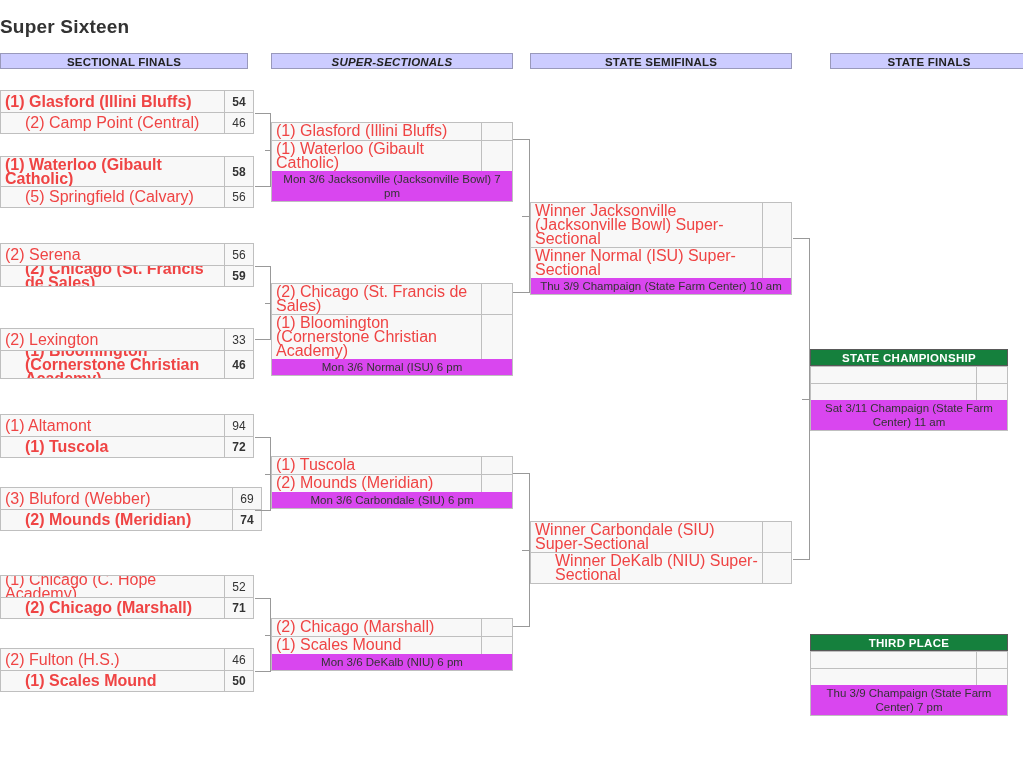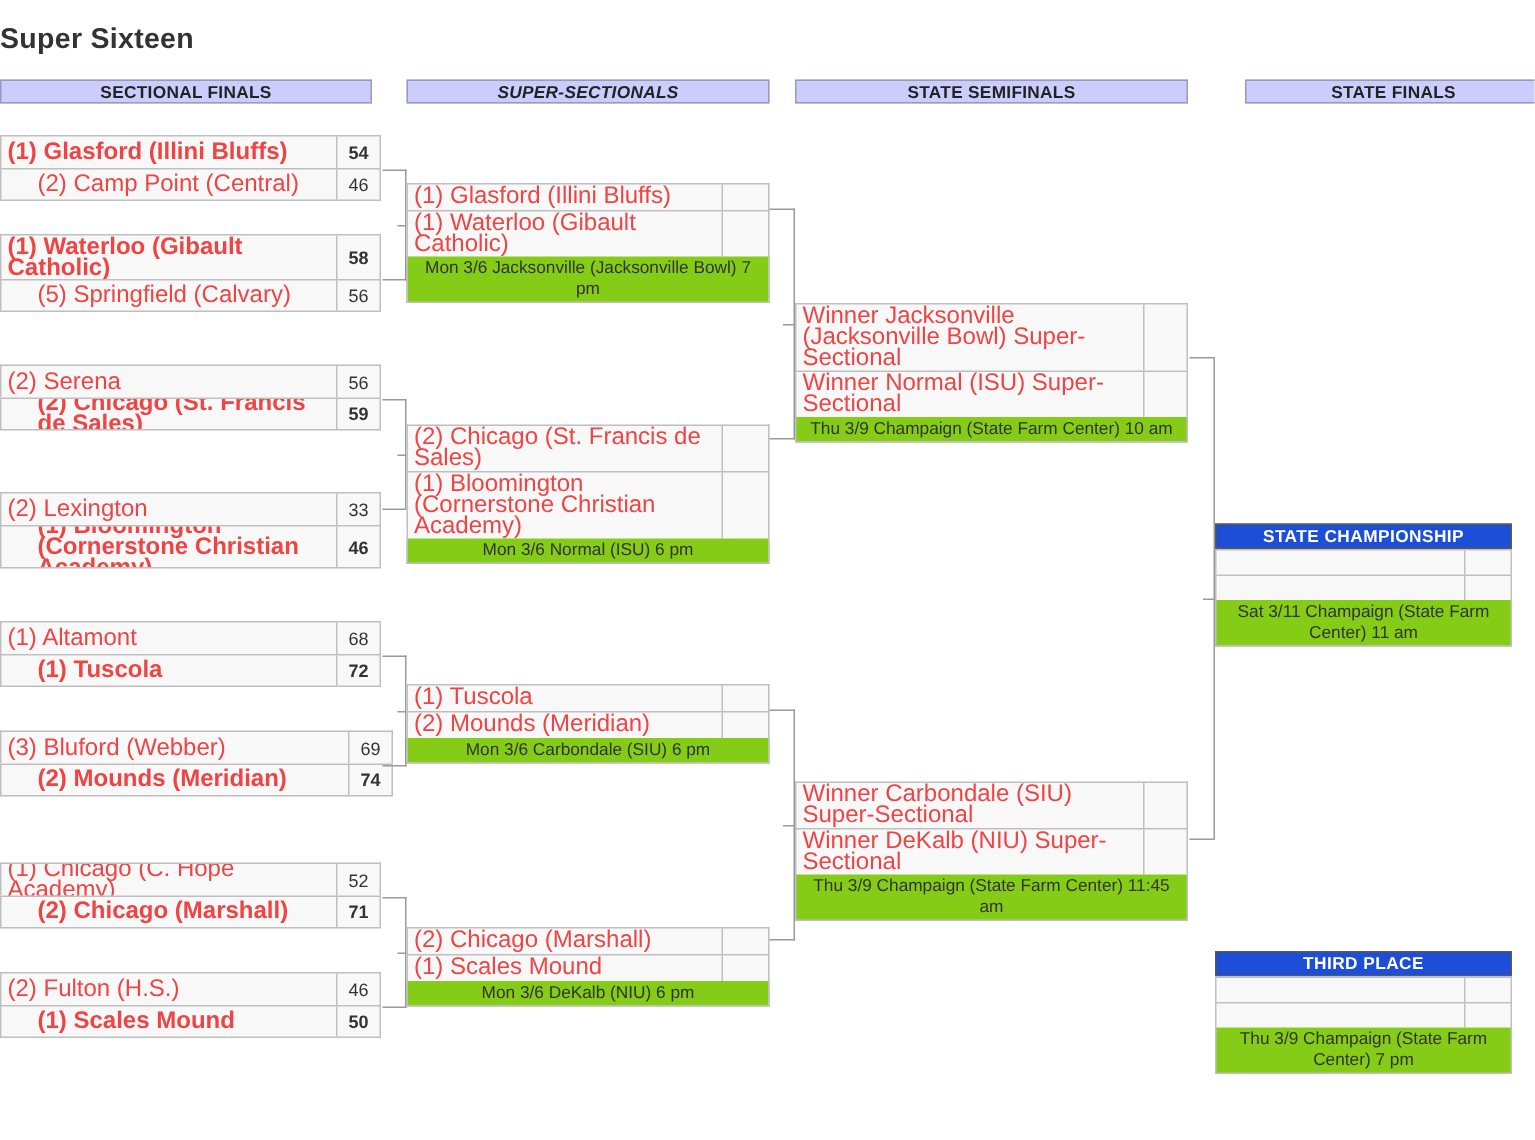--- a/index.html
+++ b/index.html
@@ -80,21 +80,21 @@
     line-height: 14px;
     padding: 1px 0;
     color: #333333;
   }
   .score.win { font-weight: bold; }
 
   .note {
     box-sizing: border-box;
     border: 1px solid #bfbfbf;
     border-top: none;
-    background: #84cc16;
+    background: #d946ef;
     text-align: center;
     font-size: 11.5px;
     line-height: 14px;
     color: #333333;
     padding: 1px 2px;
   }
 
   
   .sect .mrow   { height: 22px; }
   .sect .mrow.tall { height: 29px; }
@@ -107,21 +107,21 @@
   .supr .score { flex: 0 0 31px; }
 
   
   .semi .mrow { min-height: 18px; }
   .semi .score { flex: 0 0 29px; }
 
   
   .final-box { position: absolute; box-sizing: border-box; }
   .final-title {
     box-sizing: border-box;
-    background: #1d4ed8;
+    background: #15803d;
     border: 1px solid #595959;
     color: #ffffff;
     text-align: center;
     font-size: 11.5px;
     font-weight: bold;
     letter-spacing: 0.3px;
     height: 17px;
     line-height: 16px;
   }
   .final-box .mrow { height: 17px; }
@@ -191,21 +191,21 @@
   </div>
   <div class="mrow tall">
     <div class="team win">(1) Bloomington (Cornerstone Christian Academy)</div>
     <div class="score win">46</div>
   </div>
 </div>
 
 <div class="match sect" style="left:0px; top:414px; width:254px;">
   <div class="mrow">
     <div class="team">(1) Altamont</div>
-    <div class="score">68</div>
+    <div class="score">94</div>
   </div>
   <div class="mrow">
     <div class="team win">(1) Tuscola</div>
     <div class="score win">72</div>
   </div>
 </div>
 
 <div class="match sect" style="left:0px; top:487px; width:262px;">
   <div class="mrow">
     <div class="team">(3) Bluford (Webber)</div>
@@ -319,21 +319,20 @@
 
 <div class="match semi" style="left:530px; top:521px; width:262px;">
   <div class="mrow">
     <div class="team">Winner Carbondale (SIU) Super-Sectional</div>
     <div class="score"></div>
   </div>
   <div class="mrow">
     <div class="team">Winner DeKalb (NIU) Super-Sectional</div>
     <div class="score"></div>
   </div>
-  <div class="note">Thu 3/9 Champaign (State Farm Center) 11:45 am</div>
 </div>
 
 <div class="conn" style="left:793px; top:238px; width:17px; height:322px;"></div>
 <div class="stub" style="left:802px; top:399px; width:9px;"></div>
 
 <div class="final-box" style="left:810px; top:349px; width:198px;">
   <div class="final-title">STATE CHAMPIONSHIP</div>
   <div class="mrow">
     <div class="team"></div>
     <div class="score"></div>

